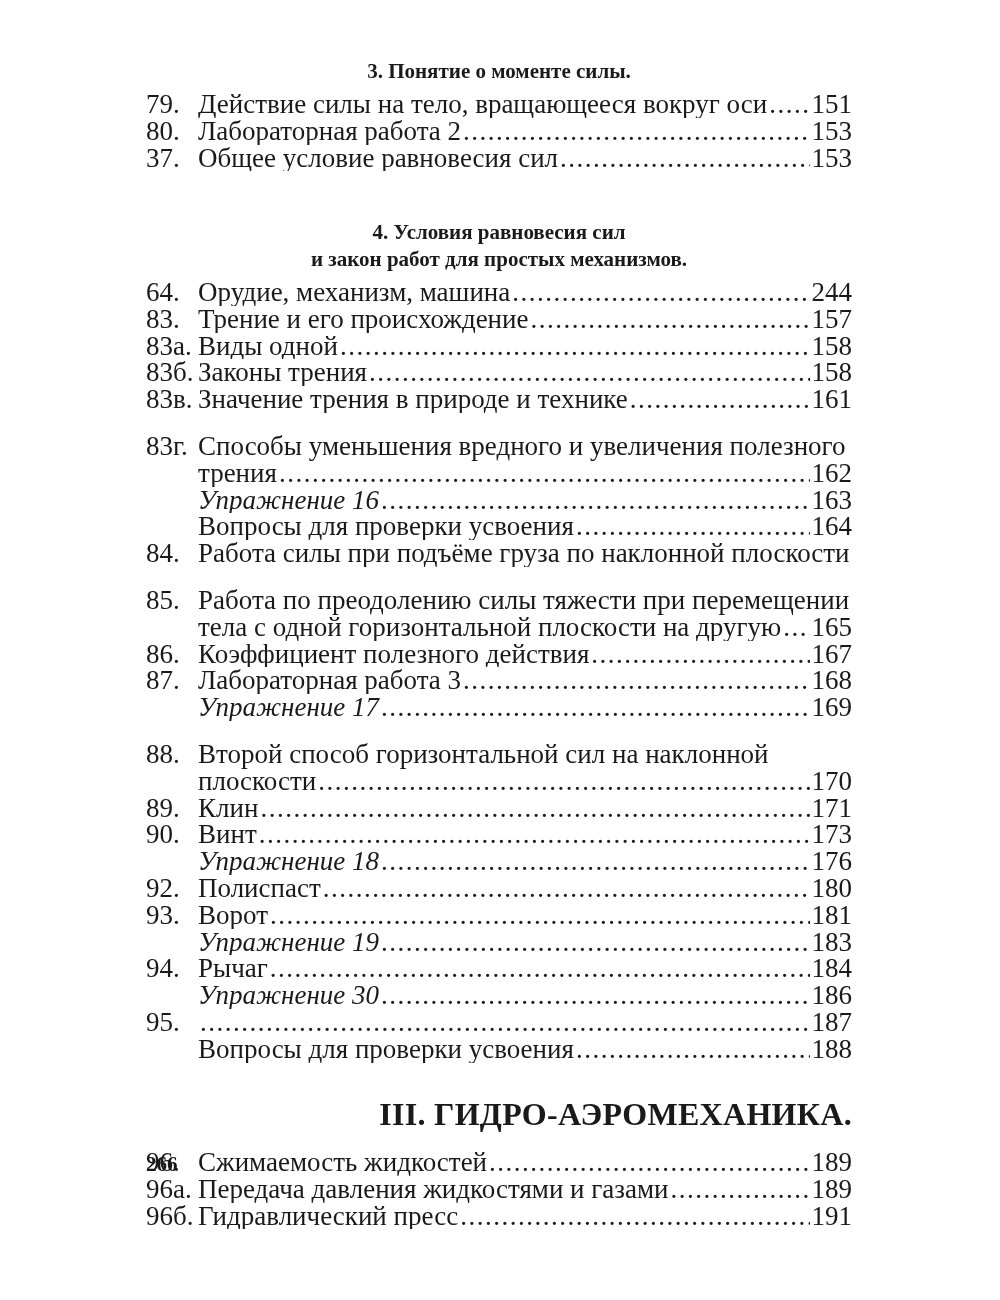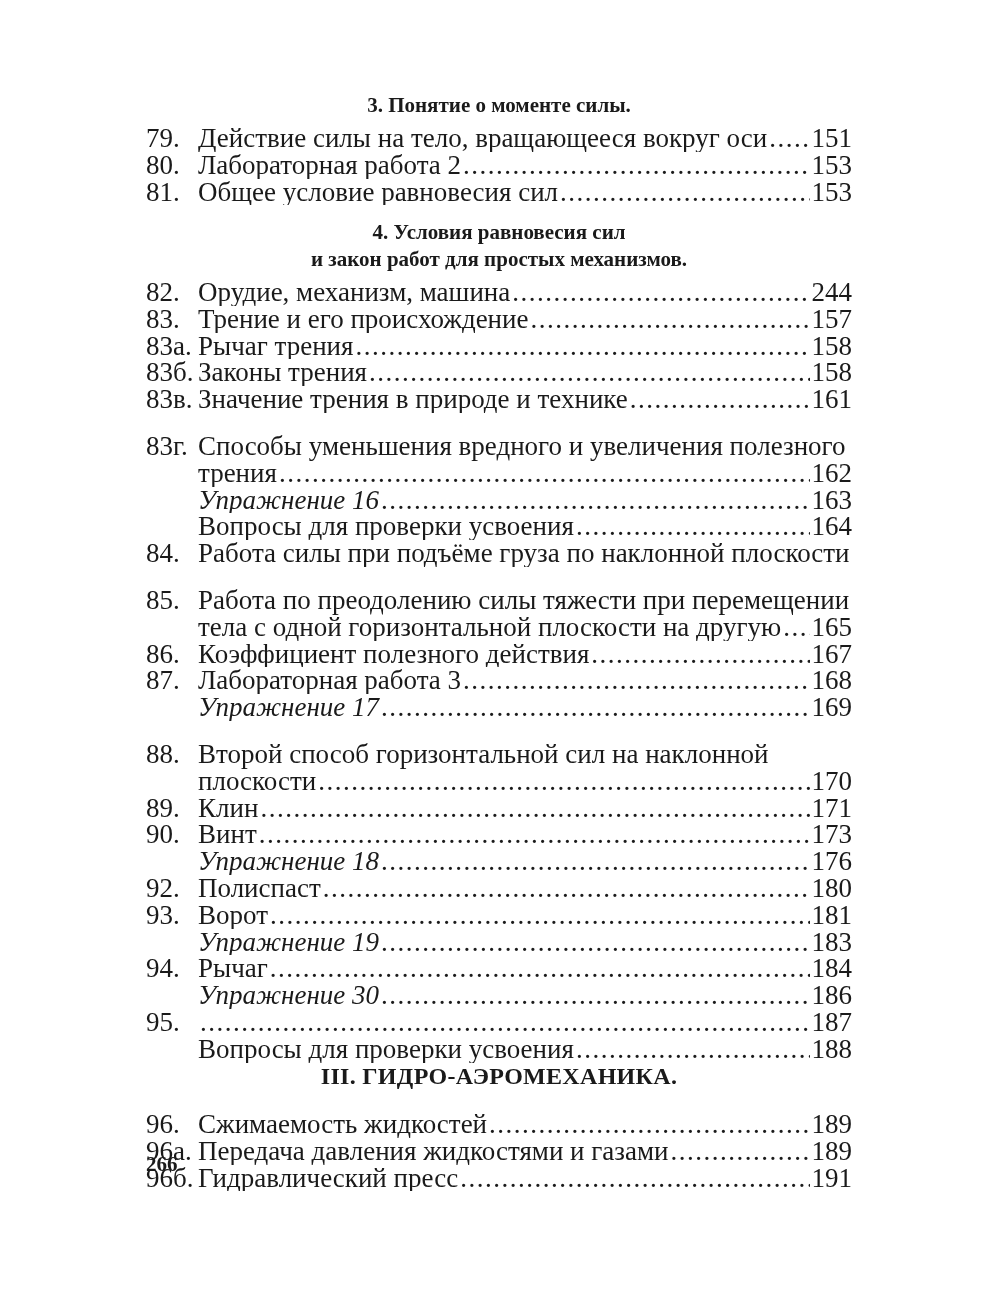--- a/index.html
+++ b/index.html
@@ -1,37 +1,37 @@
 <!DOCTYPE html>
 <html><head>
 <meta charset="utf-8">
 <style>
   html, body { margin: 0; padding: 0; background: #ffffff; }
   body { width: 1000px; height: 1300px; position: relative; overflow: hidden;
          font-family: "Liberation Serif", "DejaVu Serif", serif; color: #1a1a1a; }
   .page { position: absolute; left: 146px; top: 0; width: 706px; }
   .section-title { text-align: center; font-weight: bold; font-size: 21px; line-height: 27px; }
-  .part-title { text-align: center; font-weight: bold; font-size: 24px; line-height: 30px; letter-spacing: 0.3px; }
+  .part-title { text-align: right; font-weight: bold; font-size: 32px; line-height: 30px; letter-spacing: 0.3px; margin-top: 38px; }
   .entry { position: relative; font-size: 27px; line-height: 26.8px; }
   .entry .num { position: absolute; left: 0; top: 0; width: 52px; }
   .entry .body { margin-left: 52px; }
   .line { display: flex; align-items: center; white-space: nowrap; overflow: hidden; }
   .line .txt { flex: 0 0 auto; }
   .line .dots { flex: 1 1 auto; overflow: hidden; white-space: nowrap; letter-spacing: 1.5px; margin: 0 2px; }
   .line .dots::before { content: "........................................................................................................................................................................"; }
   .line .pg { flex: 0 0 auto; }
   .first-line { white-space: nowrap; margin-top: 20px; }
   .italic { font-style: italic; }
   .page-number { position: absolute; left: 146px; top: 1152px; font-size: 21px; font-weight: bold; }
 </style>
 </head>
 <body>
 
 <div class="page">
-  <div id="sec0" style="position:absolute; top:92px; left:0; width:706px;">
+  <div id="sec0" style="position:absolute; top:58px; left:0; width:706px;">
       <div class="section-title">3. Понятие о моменте силы.</div>
       <div style="height: 6px;"></div>
       <div class="entry">
         <span class="num">79.</span>
         <div class="body">
           <div class="line">
             <span class="txt">Действие силы на тело, вращающееся вокруг оси</span>
             <span class="dots"></span>
             <span class="pg">151</span>
           </div>
@@ -41,36 +41,36 @@
         <span class="num">80.</span>
         <div class="body">
           <div class="line">
             <span class="txt">Лабораторная работа 2</span>
             <span class="dots"></span>
             <span class="pg">153</span>
           </div>
         </div>
       </div>
       <div class="entry">
-        <span class="num">81.</span>
+        <span class="num">37.</span>
         <div class="body">
           <div class="line">
             <span class="txt">Общее условие равновесия сил</span>
             <span class="dots"></span>
             <span class="pg">153</span>
           </div>
         </div>
       </div>
     </div>
   <div id="sec1" style="position:absolute; top:219px; left:0; width:706px;">
       <div class="section-title">4. Условия равновесия сил</div>
       <div class="section-title">и закон работ для простых механизмов.</div>
       <div style="height: 6px;"></div>
       <div class="entry">
-        <span class="num">82.</span>
+        <span class="num">64.</span>
         <div class="body">
           <div class="line">
             <span class="txt">Орудие, механизм, машина</span>
             <span class="dots"></span>
             <span class="pg">244</span>
           </div>
         </div>
       </div>
       <div class="entry">
         <span class="num">83.</span>
@@ -79,21 +79,21 @@
             <span class="txt">Трение и его происхождение</span>
             <span class="dots"></span>
             <span class="pg">157</span>
           </div>
         </div>
       </div>
       <div class="entry">
         <span class="num">83а.</span>
         <div class="body">
           <div class="line">
-            <span class="txt">Рычаг трения</span>
+            <span class="txt">Виды одной</span>
             <span class="dots"></span>
             <span class="pg">158</span>
           </div>
         </div>
       </div>
       <div class="entry">
         <span class="num">83б.</span>
         <div class="body">
           <div class="line">
             <span class="txt">Законы трения</span>

